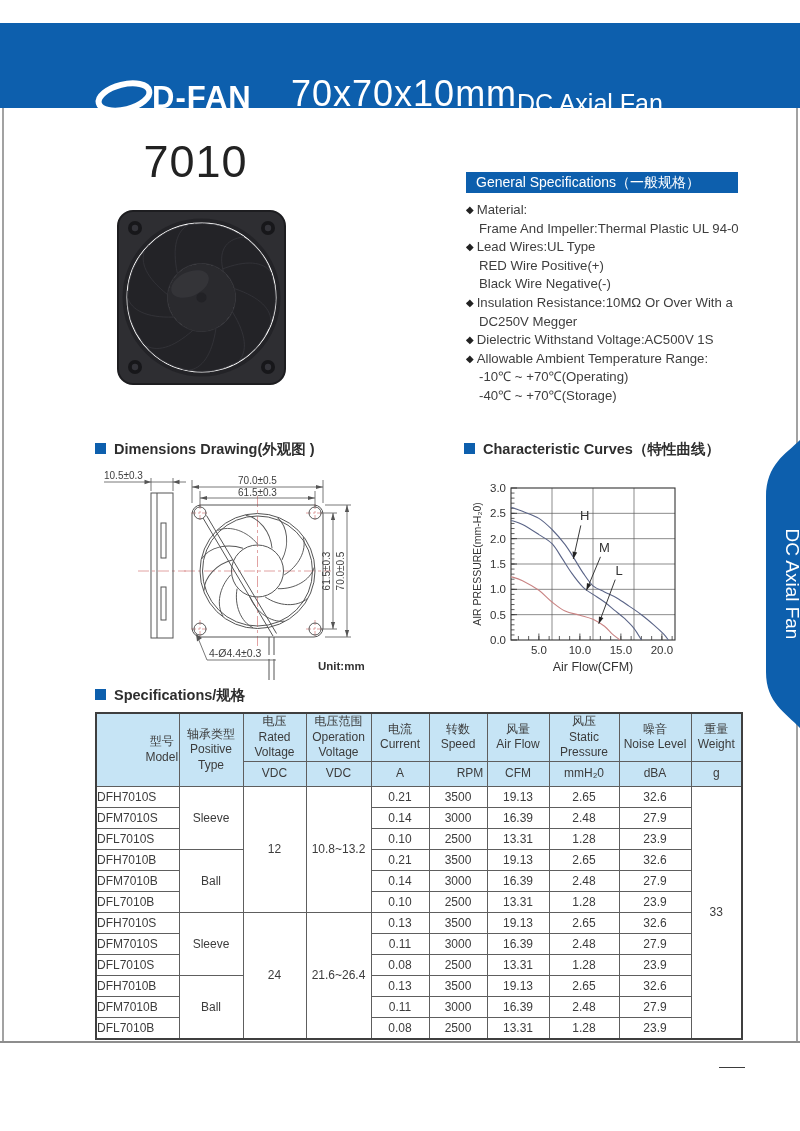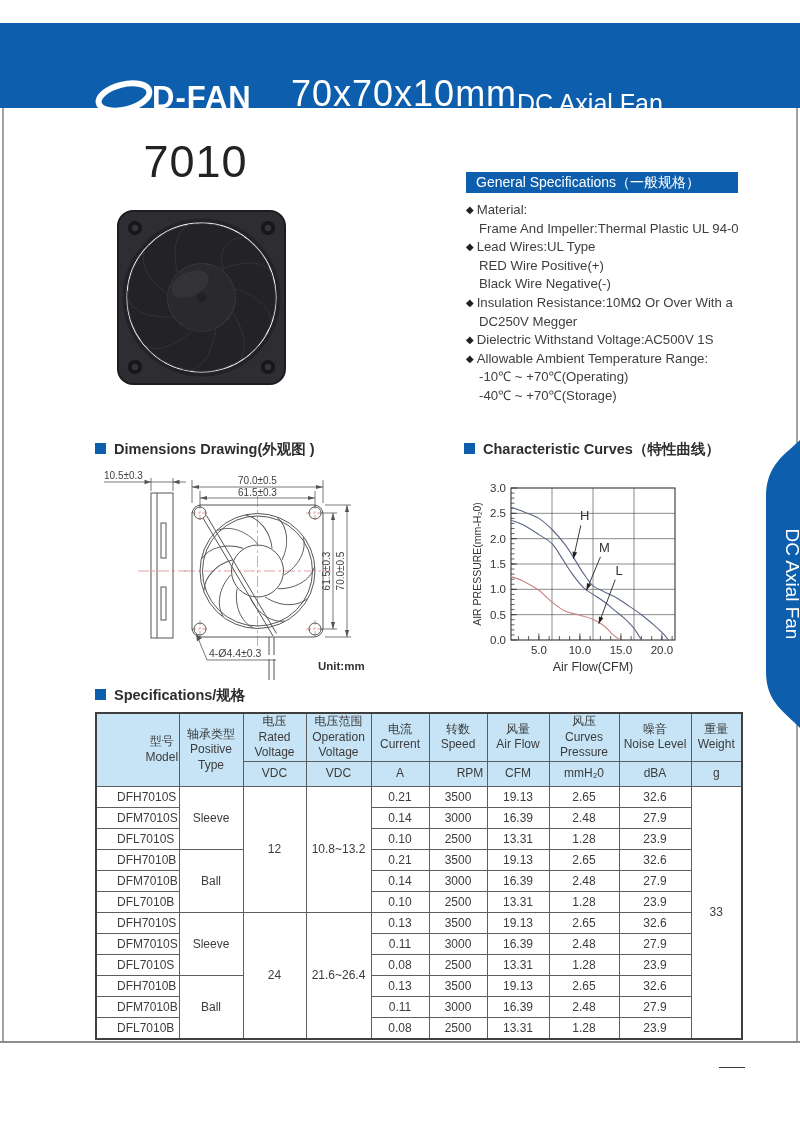--- a/index.html
+++ b/index.html
@@ -25,21 +25,21 @@
   .spec-line .diamond{font-size:10px;margin-right:3px;color:#222;vertical-align:1px;}
   .spec-line.indent{padding-left:13px;}
   
   .sec-title{position:absolute;font-size:14.5px;font-weight:bold;color:#2e2e2e;}
   .sec-title .blue-sq{display:inline-block;width:11px;height:11px;background:#0d5fad;margin-right:8px;}
   
   .spec-table{position:absolute;left:95px;top:712px;border-collapse:collapse;table-layout:fixed;
               font-size:12px;color:#3c3c3c;}
   .spec-table th,.spec-table td{border:1px solid #5e5e5e;padding:0;text-align:center;font-weight:400;}
   .spec-table th{background:#c6e4f5;white-space:pre-line;line-height:1.3;}
-  .spec-table td.model-cell{text-align:left;padding-left:20px;}
+  .spec-table td.model-cell{text-align:left;padding-left:0;}
   .spec-table{border:2px solid #3f3f3f;}
   
   .site{position:absolute;left:560px;top:1068px;width:152px;text-align:right;font-size:13px;color:#ec4899;font-style:italic;}
   .page-no{position:absolute;left:719px;top:1067px;width:26px;height:16px;background:#3b3b3b;color:#fff;
            font-size:12px;font-weight:bold;text-align:center;line-height:16px;}
   svg text{font-family:"Liberation Sans",sans-serif;}
 </style>
 </head>
 <body>
 
@@ -345,21 +345,21 @@
           <th style="height: 46px; font-size: 12px; margin-top: 41px;">电压范围
 Operation
 Voltage</th>
           <th style="height: 46px; font-size: 12px;">电流
 Current</th>
           <th style="height: 46px; font-size: 12px;">转数
 Speed</th>
           <th style="height: 46px; font-size: 12px;">风量
 Air Flow</th>
           <th style="height: 46px; font-size: 12px;">风压
-Curves
+Static
 Pressure</th>
           <th style="height: 46px; font-size: 12px;">噪音
 Noise Level</th>
           <th style="height: 46px; font-size: 12px;">重量
 Weight</th>
         </tr>
         <tr>
           <th style="height: 24px;">VDC</th>
           <th style="height: 24px;">VDC</th>
           <th style="height: 24px;">A</th>

